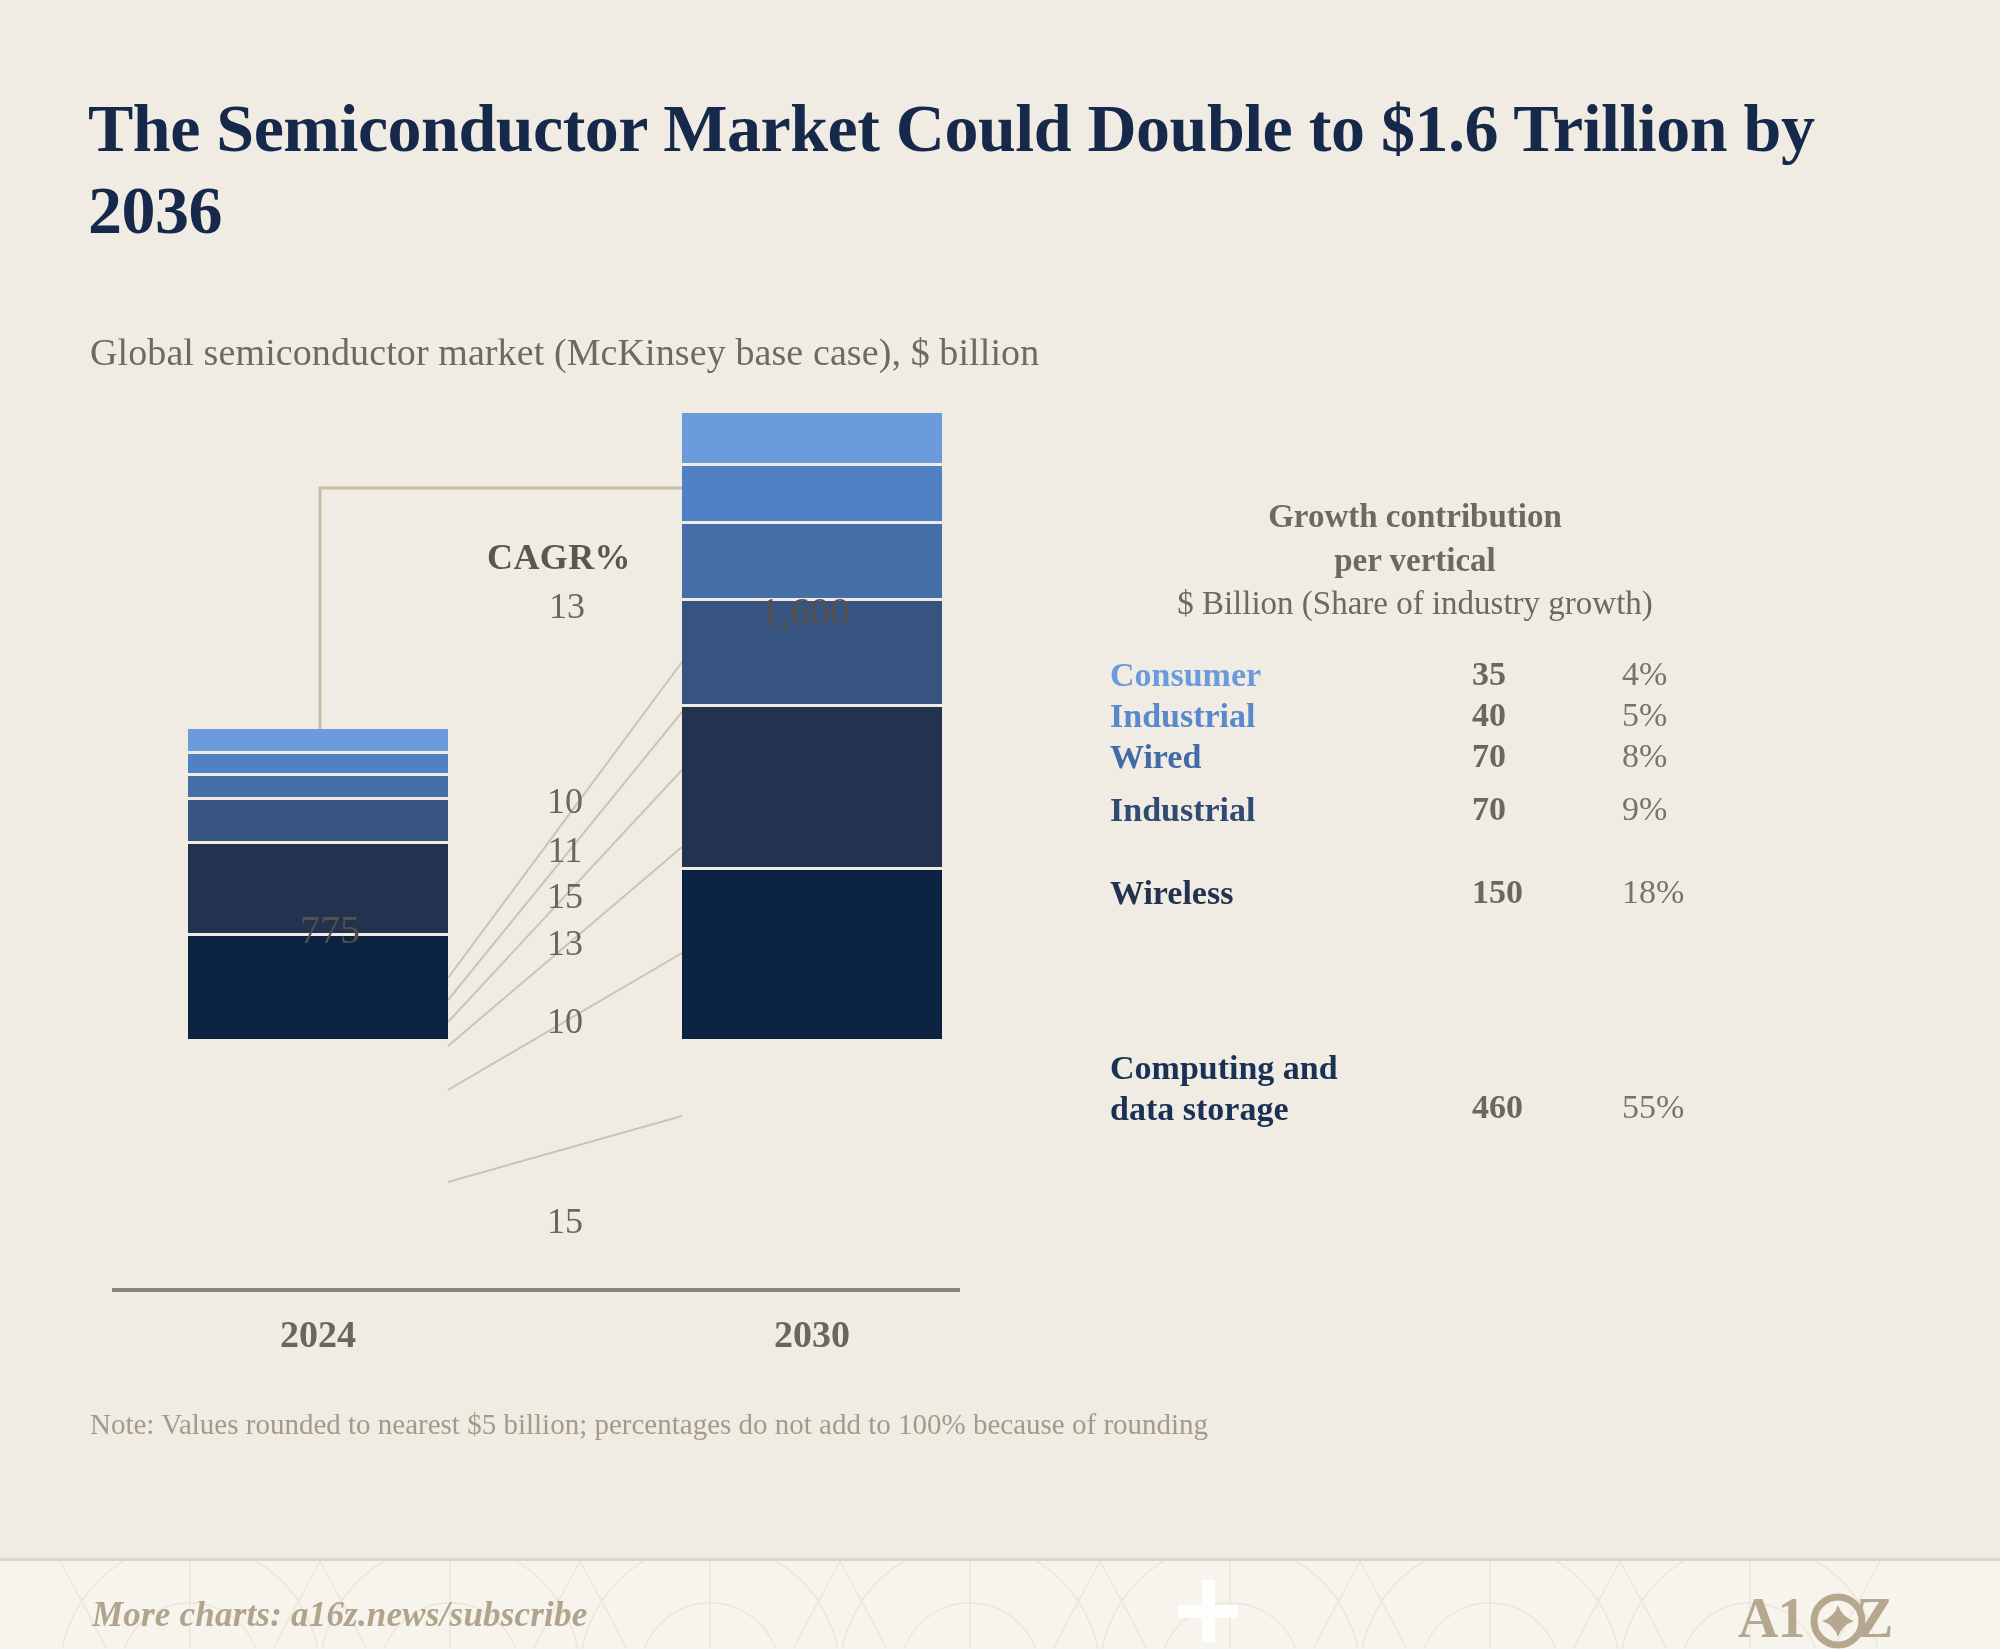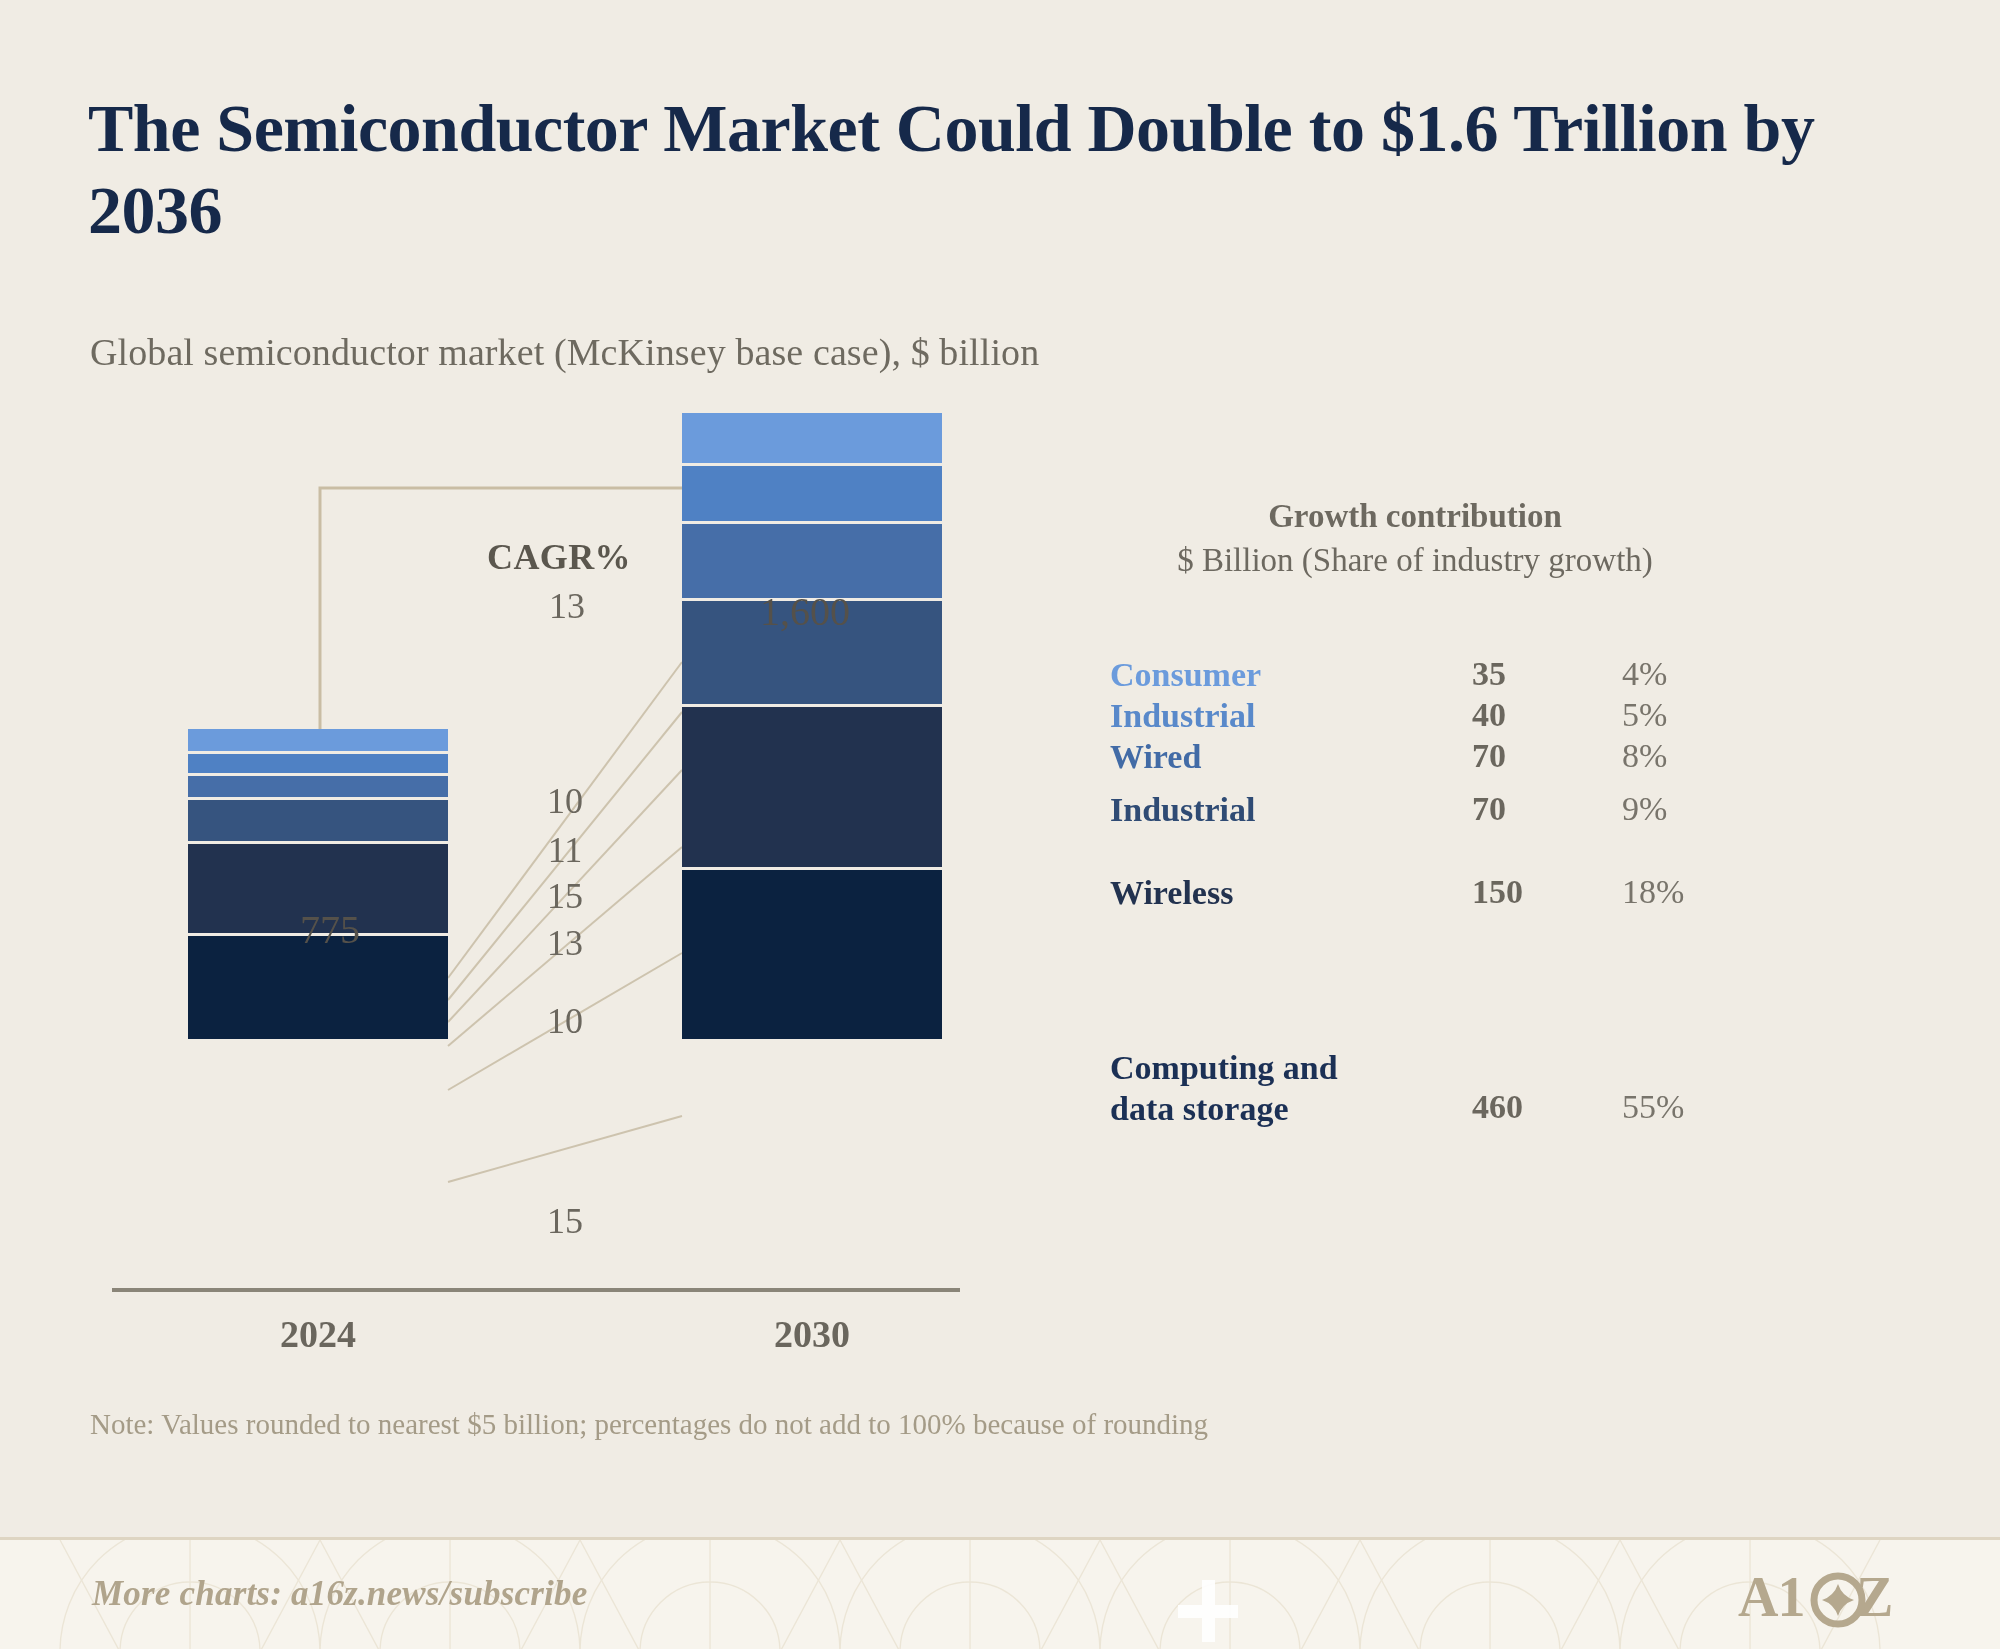--- a/index.html
+++ b/index.html
@@ -131,21 +131,21 @@
     font-family: "Liberation Serif", serif;
     font-size: 29px;
     color: #a49b87;
     line-height: 1.52;
   }
 
   
   #footer {
     position: absolute;
     left: 0; bottom: 0;
-    width: 2000px; height: 112px;
+    width: 2000px; height: 91px;
     background: #f7f4ed;
     border-top: 3px solid #ded5c2;
     overflow: hidden;
     text-align: center;
   }
   #footer-pattern { position: absolute; inset: 0; opacity: 0.55; }
   #footer-text {
     position: absolute;
     left: 92px; top: 34px;
     font-family: "Liberation Serif", serif;
@@ -213,20 +213,21 @@
   <div class="cagr-val" style="left:530px; top:829px;">11</div>
   <div class="cagr-val" style="left:530px; top:875px;">15</div>
   <div class="cagr-val" style="left:530px; top:922px;">13</div>
   <div class="cagr-val" style="left:530px; top:1000px;">10</div>
   <div class="cagr-val" style="left:530px; top:1200px;">15</div>
 </div>
 
 <div id="right-panel">
   <div id="rp-head">
     <div class="b">Growth contribution</div>
+    <div class="b">per vertical</div>
     <div>$ Billion (Share of industry growth)</div>
   </div>
 
   <div class="rp-row" style="top:655px;">
     <div class="rp-name" style="color:#6b9bdc;">Consumer</div>
     <div class="rp-val">35</div>
     <div class="rp-pct">4%</div>
   </div>
 
   <div class="rp-row" style="top:696px;">

